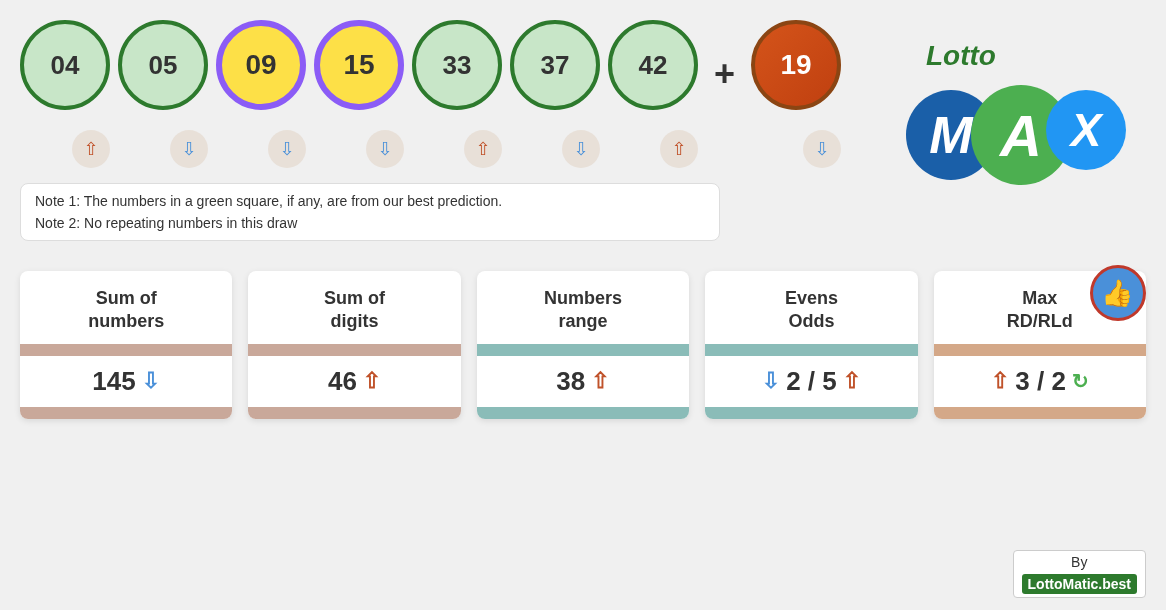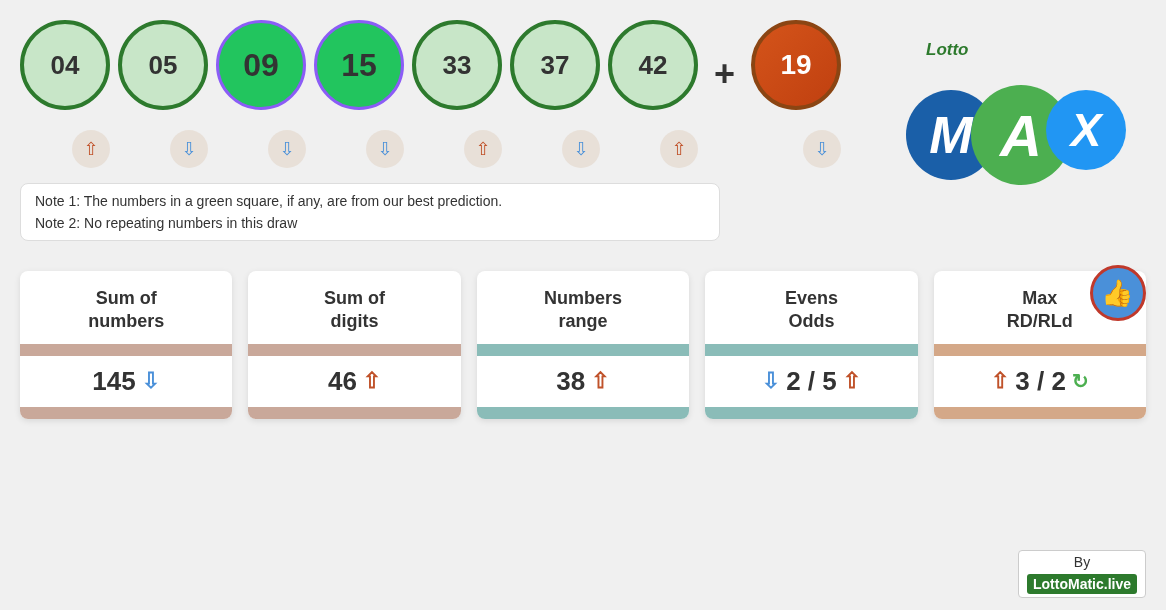--- a/index.html
+++ b/index.html
@@ -70,28 +70,28 @@
       justify-content: center;
       font-size: 26px;
       font-weight: bold;
       color: #333;
     }
 
     .ball-plain {
       width: 90px;
       height: 90px;
       border-radius: 50%;
-      border: 3px solid #8b5cf6;
-      display: flex;
-      align-items: center;
-      justify-content: center;
-      font-size: 32px;
-      font-weight: bold;
-      color: #333;
-      background: #22c55e;
+      border: 6px solid #8b5cf6;
+      display: flex;
+      align-items: center;
+      justify-content: center;
+      font-size: 28px;
+      font-weight: bold;
+      color: #333;
+      background: #fde047;
     }
 
     .arrow-btn {
       width: 38px;
       height: 38px;
       border-radius: 50%;
       border: none;
       display: flex;
       align-items: center;
       justify-content: center;
@@ -146,21 +146,21 @@
       justify-content: center;
     }
 
     .lotto-max-logo {
       position: relative;
       width: 220px;
       height: 160px;
     }
 
     .logo-lotto-text {
-      font-size: 17px;
+      font-size: 28px;
       font-style: italic;
       font-weight: bold;
       color: #2d7a2d;
       position: absolute;
       top: 10px;
       left: 20px;
     }
 
     .logo-max-ball-m {
       width: 90px;
@@ -483,16 +483,16 @@
         <span>3 / 2</span>
         <span class="refresh-icon">↻</span>
       </div>
       <div class="stat-card-bar-bottom"></div>
     </div>
 
   </div>
 
   <div class="attribution">
     <span class="attribution-by">By</span>
-    <span class="attribution-brand">LottoMatic.live</span>
+    <span class="attribution-brand">LottoMatic.best</span>
   </div>
 
 </div>
 
 </body></html>

